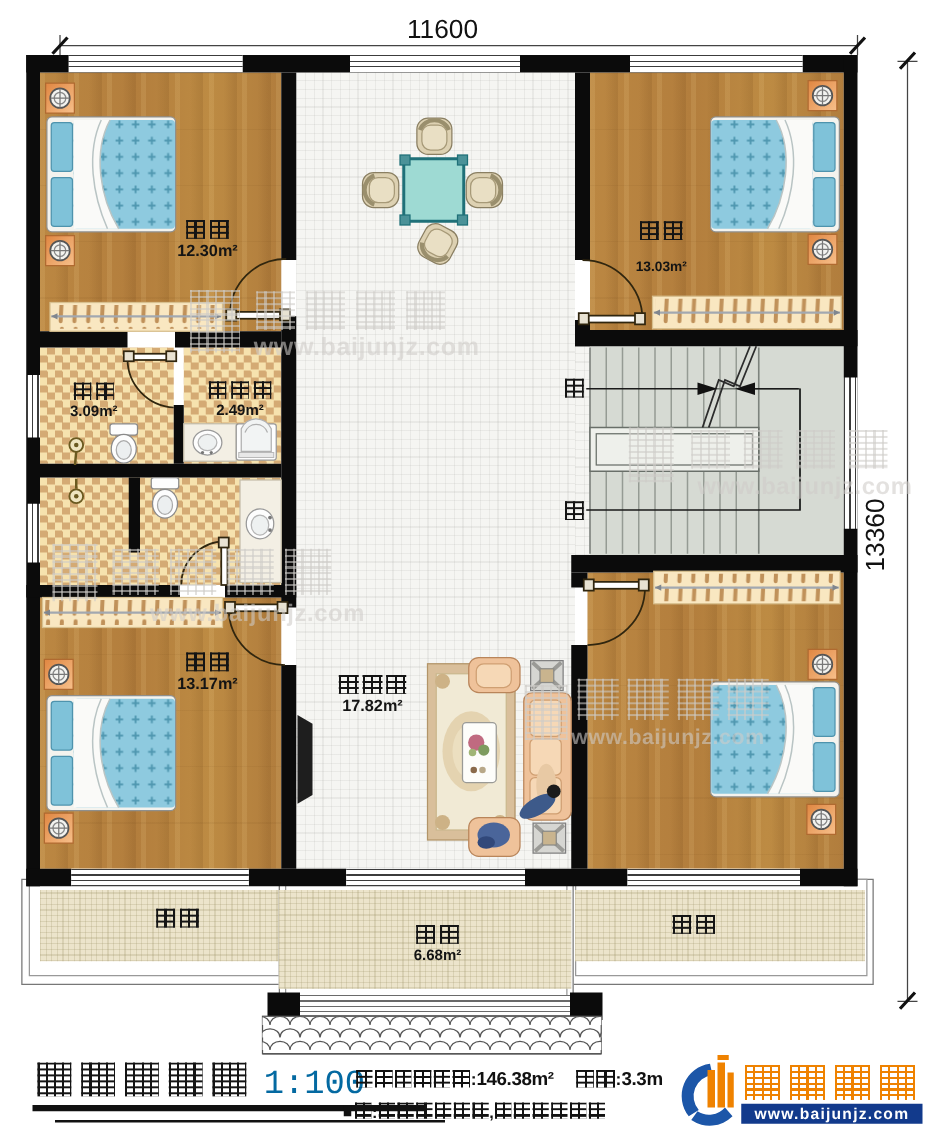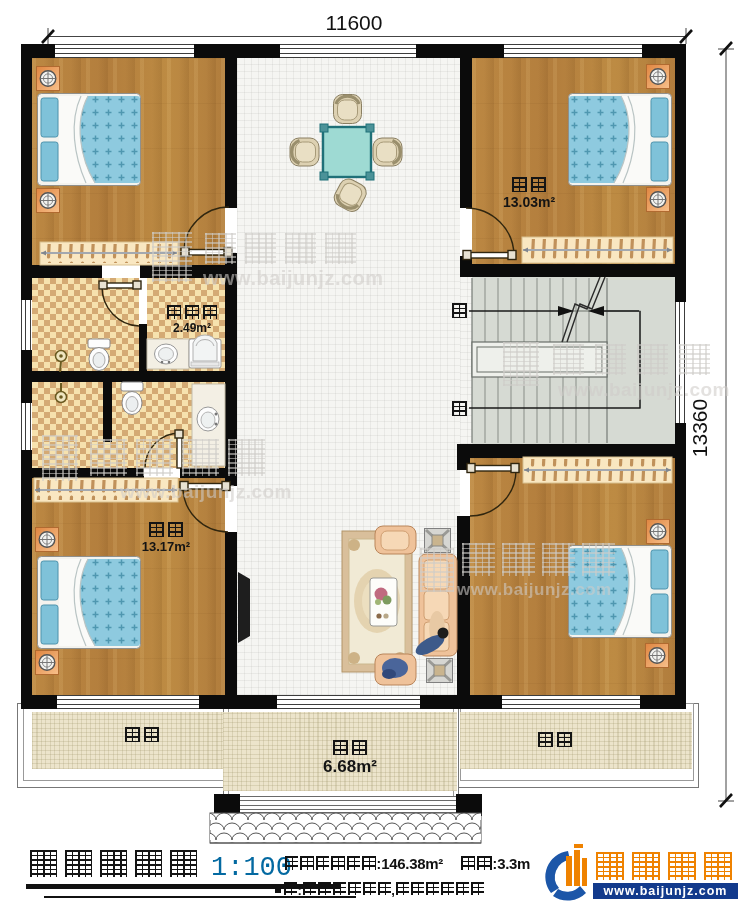--- a/index.html
+++ b/index.html
@@ -446,53 +446,65 @@
 <g>
 <path d="M568,851 a26,26 0 0 0 -17,42 l8,-5 a17,17 0 0 1 11,-28 z" fill="#1c56a8"></path>
 <path d="M553,896 a26,26 0 0 0 33,-3 l-6,-7 a17,17 0 0 1 -22,3 z" fill="#1c56a8"></path>
 <rect x="566" y="856" width="6" height="30" fill="#ef8200"></rect>
 <rect x="574" y="850" width="6" height="36" fill="#ef8200"></rect>
 <rect x="582" y="858" width="5" height="28" fill="#ef8200"></rect>
 <rect x="574" y="844" width="9" height="4" fill="#ef8200"></rect>
 </g>
 </svg>
 
+<div class="lbl" style="left:116px;top:175px;width:100px">
+<span class="zh" style="width:17px;height:17px;margin-right:2px"></span><span class="zh" style="width:17px;height:17px"></span>
+<div class="ar" style="font-size:13px;margin-top:2px">12.30m²</div>
+</div>
 
 
 <div class="lbl" style="left:479px;top:176px;width:100px">
 <span class="zh" style="width:17px;height:17px;margin-right:2px"></span><span class="zh" style="width:17px;height:17px"></span>
-<div class="ar" style="font-size:14px;margin-top:2px">13.03m²</div>
-</div>
-
+<div class="ar" style="font-size:11px;margin-top:16px">13.03m²</div>
+</div>
+
+<div class="lbl" style="left:25px;top:305px;width:100px">
+<span class="zh" style="width:16px;height:16px;margin-right:2px"></span><span class="zh" style="width:16px;height:16px"></span>
+<div class="ar" style="font-size:12px;margin-top:2px">3.09m²</div>
+</div>
 
 <div class="lbl" style="left:142px;top:304px;width:100px">
 <span class="zh" style="width:16px;height:16px;margin-right:2px"></span><span class="zh" style="width:16px;height:16px;margin-right:2px"></span><span class="zh" style="width:16px;height:16px"></span>
 <div class="ar" style="font-size:12px;margin-top:2px">2.49m²</div>
 </div>
 
 
 
 <div class="lbl" style="left:116px;top:521px;width:100px">
 <span class="zh" style="width:17px;height:17px;margin-right:2px"></span><span class="zh" style="width:17px;height:17px"></span>
 <div class="ar" style="font-size:13px;margin-top:2px">13.17m²</div>
 </div>
 
+<div class="lbl" style="left:248px;top:539px;width:100px">
+<span class="zh" style="width:17px;height:17px;margin-right:2px"></span><span class="zh" style="width:17px;height:17px;margin-right:2px"></span><span class="zh" style="width:17px;height:17px"></span>
+<div class="ar" style="font-size:13px;margin-top:2px">17.82m²</div>
+</div>
 
 
 <div class="lbl" style="left:451px;top:302px"><span class="zh" style="width:17px;height:17px"></span></div>
 
 <div class="lbl" style="left:451px;top:400px"><span class="zh" style="width:17px;height:17px"></span></div>
 
 <div class="lbl" style="left:124px;top:726px"><span class="zh" style="width:17px;height:17px;margin-right:2px"></span><span class="zh" style="width:17px;height:17px"></span></div>
 
 <div class="lbl" style="left:537px;top:731px"><span class="zh" style="width:17px;height:17px;margin-right:2px"></span><span class="zh" style="width:17px;height:17px"></span></div>
 
 <div class="lbl" style="left:314px;top:739px;width:72px">
 <span class="zh" style="width:17px;height:17px;margin-right:2px"></span><span class="zh" style="width:17px;height:17px"></span>
-<div class="ar" style="font-size:17px;margin-top:2px">6.68m²</div>
+<div class="ar" style="font-size:12px;margin-top:2px">6.68m²</div>
 </div>
 
 <div class="wm" style="left:150px;top:229px"><span class="zh" style="width:44px;height:56px"></span></div>
 <div class="wm" style="left:203px;top:231px"><span class="zh" style="width:35px;height:35px;margin-right:5px"></span><span class="zh" style="width:35px;height:35px;margin-right:5px"></span><span class="zh" style="width:35px;height:35px;margin-right:5px"></span><span class="zh" style="width:35px;height:35px"></span></div>
 <div class="wm" style="left:203px;top:267px;font-size:20px;font-weight:bold;letter-spacing:.5px">www.baijunjz.com</div>
 
 <div class="wm" style="left:501px;top:339px"><span class="zh" style="width:40px;height:50px"></span></div>
 <div class="wm" style="left:551px;top:342px"><span class="zh" style="width:35px;height:35px;margin-right:7px"></span><span class="zh" style="width:35px;height:35px;margin-right:7px"></span><span class="zh" style="width:35px;height:35px;margin-right:7px"></span><span class="zh" style="width:35px;height:35px"></span></div>
 <div class="wm" style="left:558px;top:379px;font-size:19px;font-weight:bold;letter-spacing:.5px">www.baijunjz.com</div>
 

